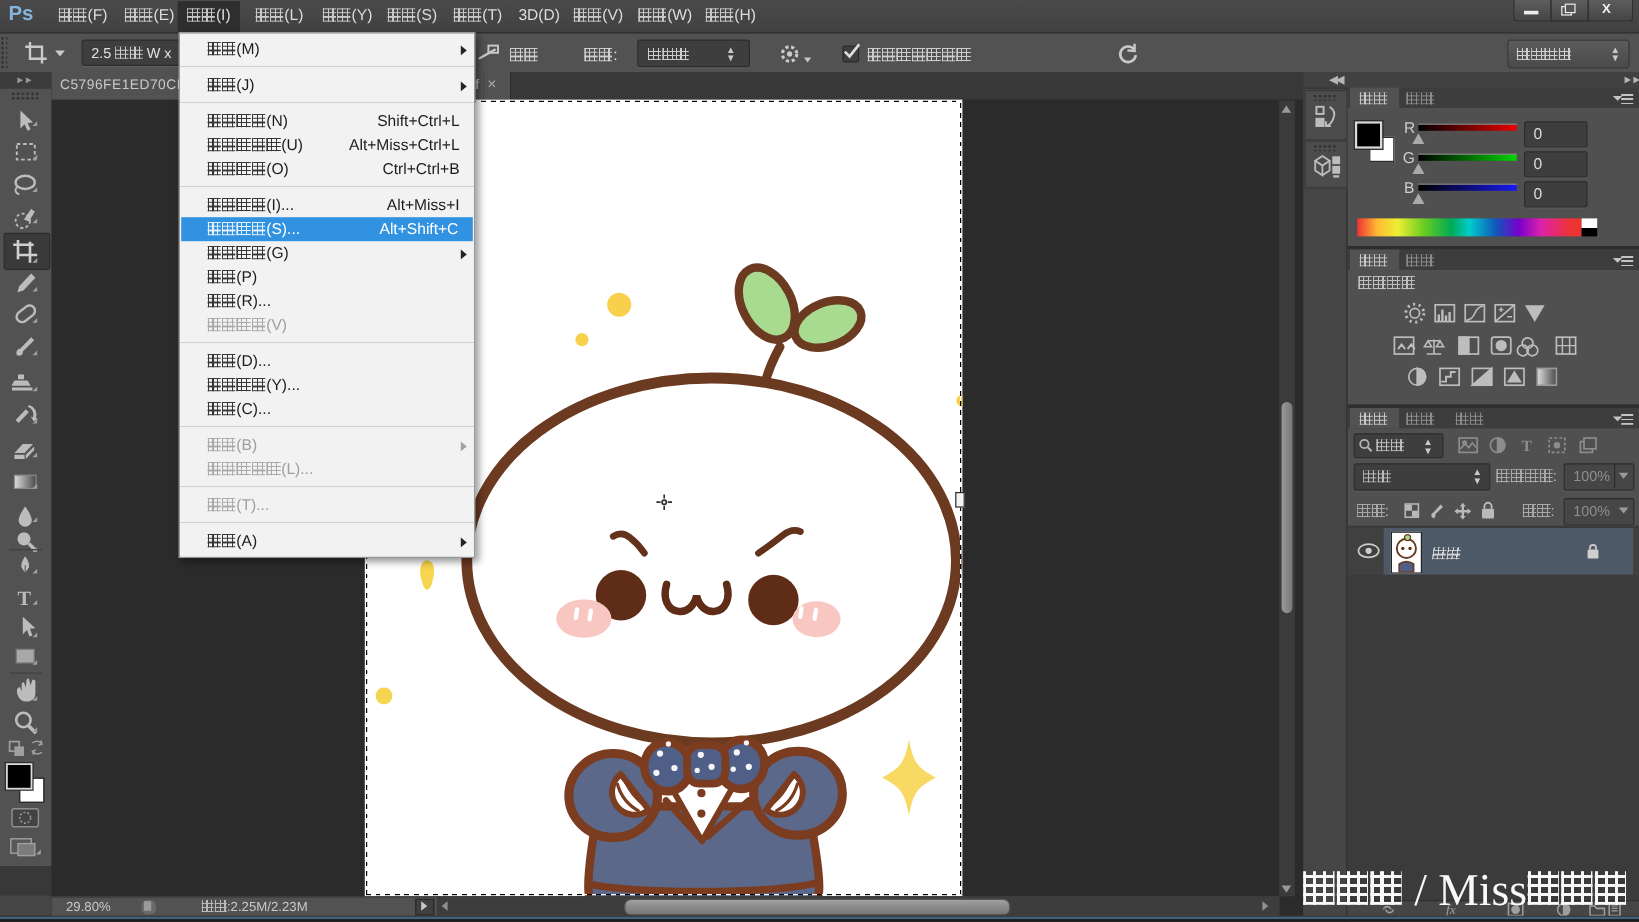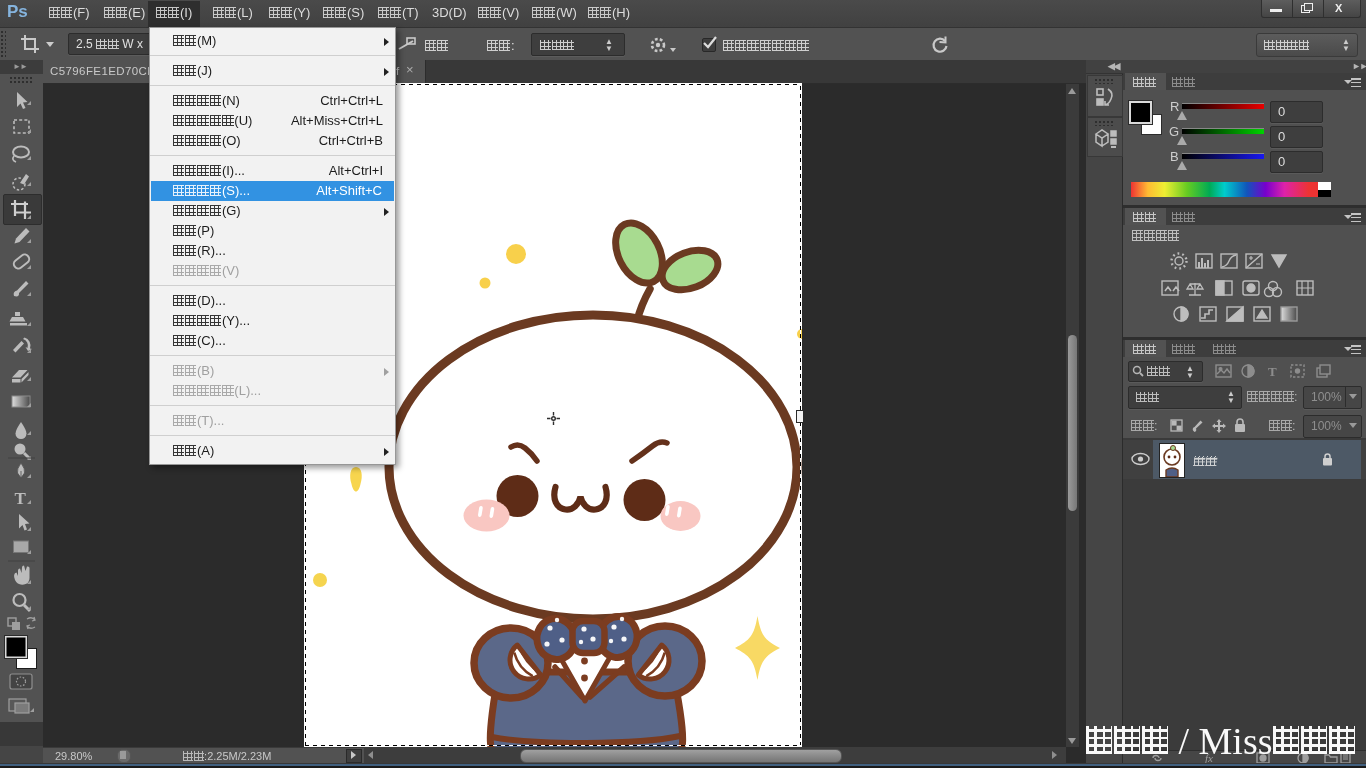--- a/index.html
+++ b/index.html
@@ -438,40 +438,40 @@
 <path d="M180 4 h4 l1.5 2 h6.5 v6 h-12 z"></path>
 <rect x="196" y="2" width="9" height="10"></rect>
         <path d="M198 4 h5 m-5 2 h5 m-5 2 h5" stroke-width="1"></path>
 </g>
 </svg>
 <div class="ab" style="left:0;top:746px;width:43px;height:17px;background:#454545;"></div>
 <div class="ab" style="left:43px;top:747px;width:1023px;height:16px;background:#525252;border-top:1px solid #3a3a3a;"></div>
 <div class="ab" style="left:55px;top:750px;font-size:11px;color:#c8c8c8;">29.80%</div>
 <div class="ab" style="left:117px;top:749px;width:12px;height:12px;border-radius:6px;background:#6a6a6a;border:1px solid #555;"></div>
 <div class="ab" style="left:120px;top:751px;width:6px;height:8px;background:#9a9a9a;"></div>
-<div class="ab" style="left:183px;top:750px;font-size:11px;color:#c8c8c8;"><span class="cj"></span><span class="cj"></span>:2.25M/2.23M</div>
+<div class="ab" style="left:168px;top:750px;font-size:11px;color:#c8c8c8;"><span class="cj"></span><span class="cj"></span>:2.25M/2.23M</div>
 <div class="ab" style="left:346px;top:749px;width:14px;height:12px;background:#3f3f3f;border:1px solid #2a2a2a;"></div>
 <div class="ab" style="left:351px;top:751px;width:0;height:0;border-top:4px solid transparent;border-bottom:4px solid transparent;border-left:5.5px solid #c9c9c9;"></div>
 <div class="ab" style="left:364px;top:747px;width:702px;height:16px;background:#3d3d3d;"></div>
 <div class="ab" style="left:368px;top:751px;width:0;height:0;border-top:4px solid transparent;border-bottom:4px solid transparent;border-right:5px solid #8f8f8f;"></div>
 <div class="ab" style="left:1052px;top:751px;width:0;height:0;border-top:4px solid transparent;border-bottom:4px solid transparent;border-left:5px solid #8f8f8f;"></div>
 <div class="ab" style="left:520px;top:749px;width:320px;height:12px;border-radius:6px;background:linear-gradient(#a0a0a0,#757575);border:1px solid #555;"></div>
 <div class="ab" style="left:0;top:763px;width:1366px;height:5px;background:#383838;"></div>
 <div class="ab" style="left:0;top:764px;width:1366px;height:2px;background:#41607f;"></div>
 <div class="ab" style="left:0;top:766px;width:1366px;height:2px;background:#1b1b1b;"></div>
 <div class="ab" style="left:149px;top:27px;width:245px;background:#f2f2f2;border:1px solid #979797;box-shadow:3px 3px 6px rgba(0,0,0,.4);font-size:13px;color:#1c1c1c;padding:3px 0;">
       <div class="mi"><span class="cj"></span><span class="cj"></span>(M)<span class="sub"></span></div>
       <div class="msep"></div>
       <div class="mi"><span class="cj"></span><span class="cj"></span>(J)<span class="sub"></span></div>
       <div class="msep"></div>
-      <div class="mi"><span class="cj"></span><span class="cj"></span><span class="cj"></span><span class="cj"></span>(N)<span class="sc">Ctrl+Ctrl+L</span></div>
+      <div class="mi"><span class="cj"></span><span class="cj"></span><span class="cj"></span><span class="cj"></span>(N)<span class="sc">Shift+Ctrl+L</span></div>
       <div class="mi"><span class="cj"></span><span class="cj"></span><span class="cj"></span><span class="cj"></span><span class="cj"></span>(U)<span class="sc">Alt+Miss+Ctrl+L</span></div>
       <div class="mi"><span class="cj"></span><span class="cj"></span><span class="cj"></span><span class="cj"></span>(O)<span class="sc">Ctrl+Ctrl+B</span></div>
       <div class="msep"></div>
-      <div class="mi"><span class="cj"></span><span class="cj"></span><span class="cj"></span><span class="cj"></span>(I)...<span class="sc">Alt+Ctrl+I</span></div>
+      <div class="mi"><span class="cj"></span><span class="cj"></span><span class="cj"></span><span class="cj"></span>(I)...<span class="sc">Alt+Miss+I</span></div>
       <div class="mi" style="background:#3292e2;color:#fff;margin:0 1px;padding-left:21px;"><span class="cj"></span><span class="cj"></span><span class="cj"></span><span class="cj"></span>(S)...<span class="sc">Alt+Shift+C</span></div>
       <div class="mi"><span class="cj"></span><span class="cj"></span><span class="cj"></span><span class="cj"></span>(G)<span class="sub"></span></div>
       <div class="mi"><span class="cj"></span><span class="cj"></span>(P)</div>
       <div class="mi"><span class="cj"></span><span class="cj"></span>(R)...</div>
       <div class="mi dis"><span class="cj"></span><span class="cj"></span><span class="cj"></span><span class="cj"></span>(V)</div>
       <div class="msep"></div>
       <div class="mi"><span class="cj"></span><span class="cj"></span>(D)...</div>
       <div class="mi"><span class="cj"></span><span class="cj"></span><span class="cj"></span><span class="cj"></span>(Y)...</div>
       <div class="mi"><span class="cj"></span><span class="cj"></span>(C)...</div>
       <div class="msep"></div>

